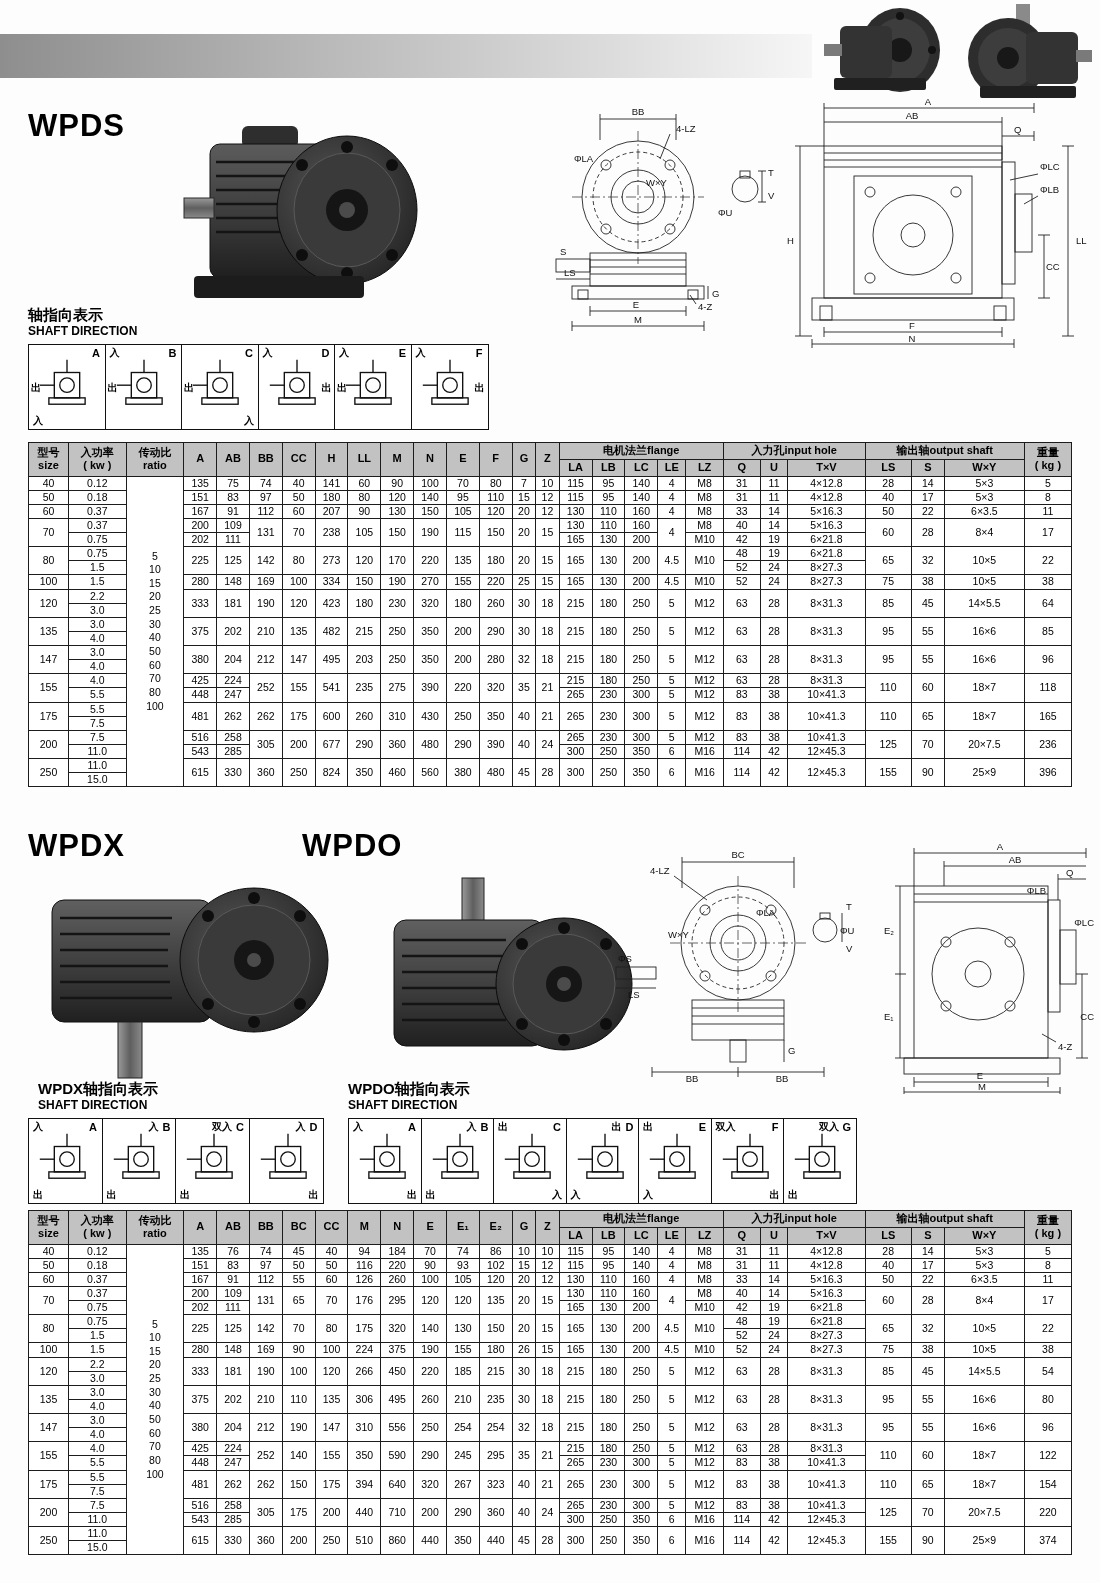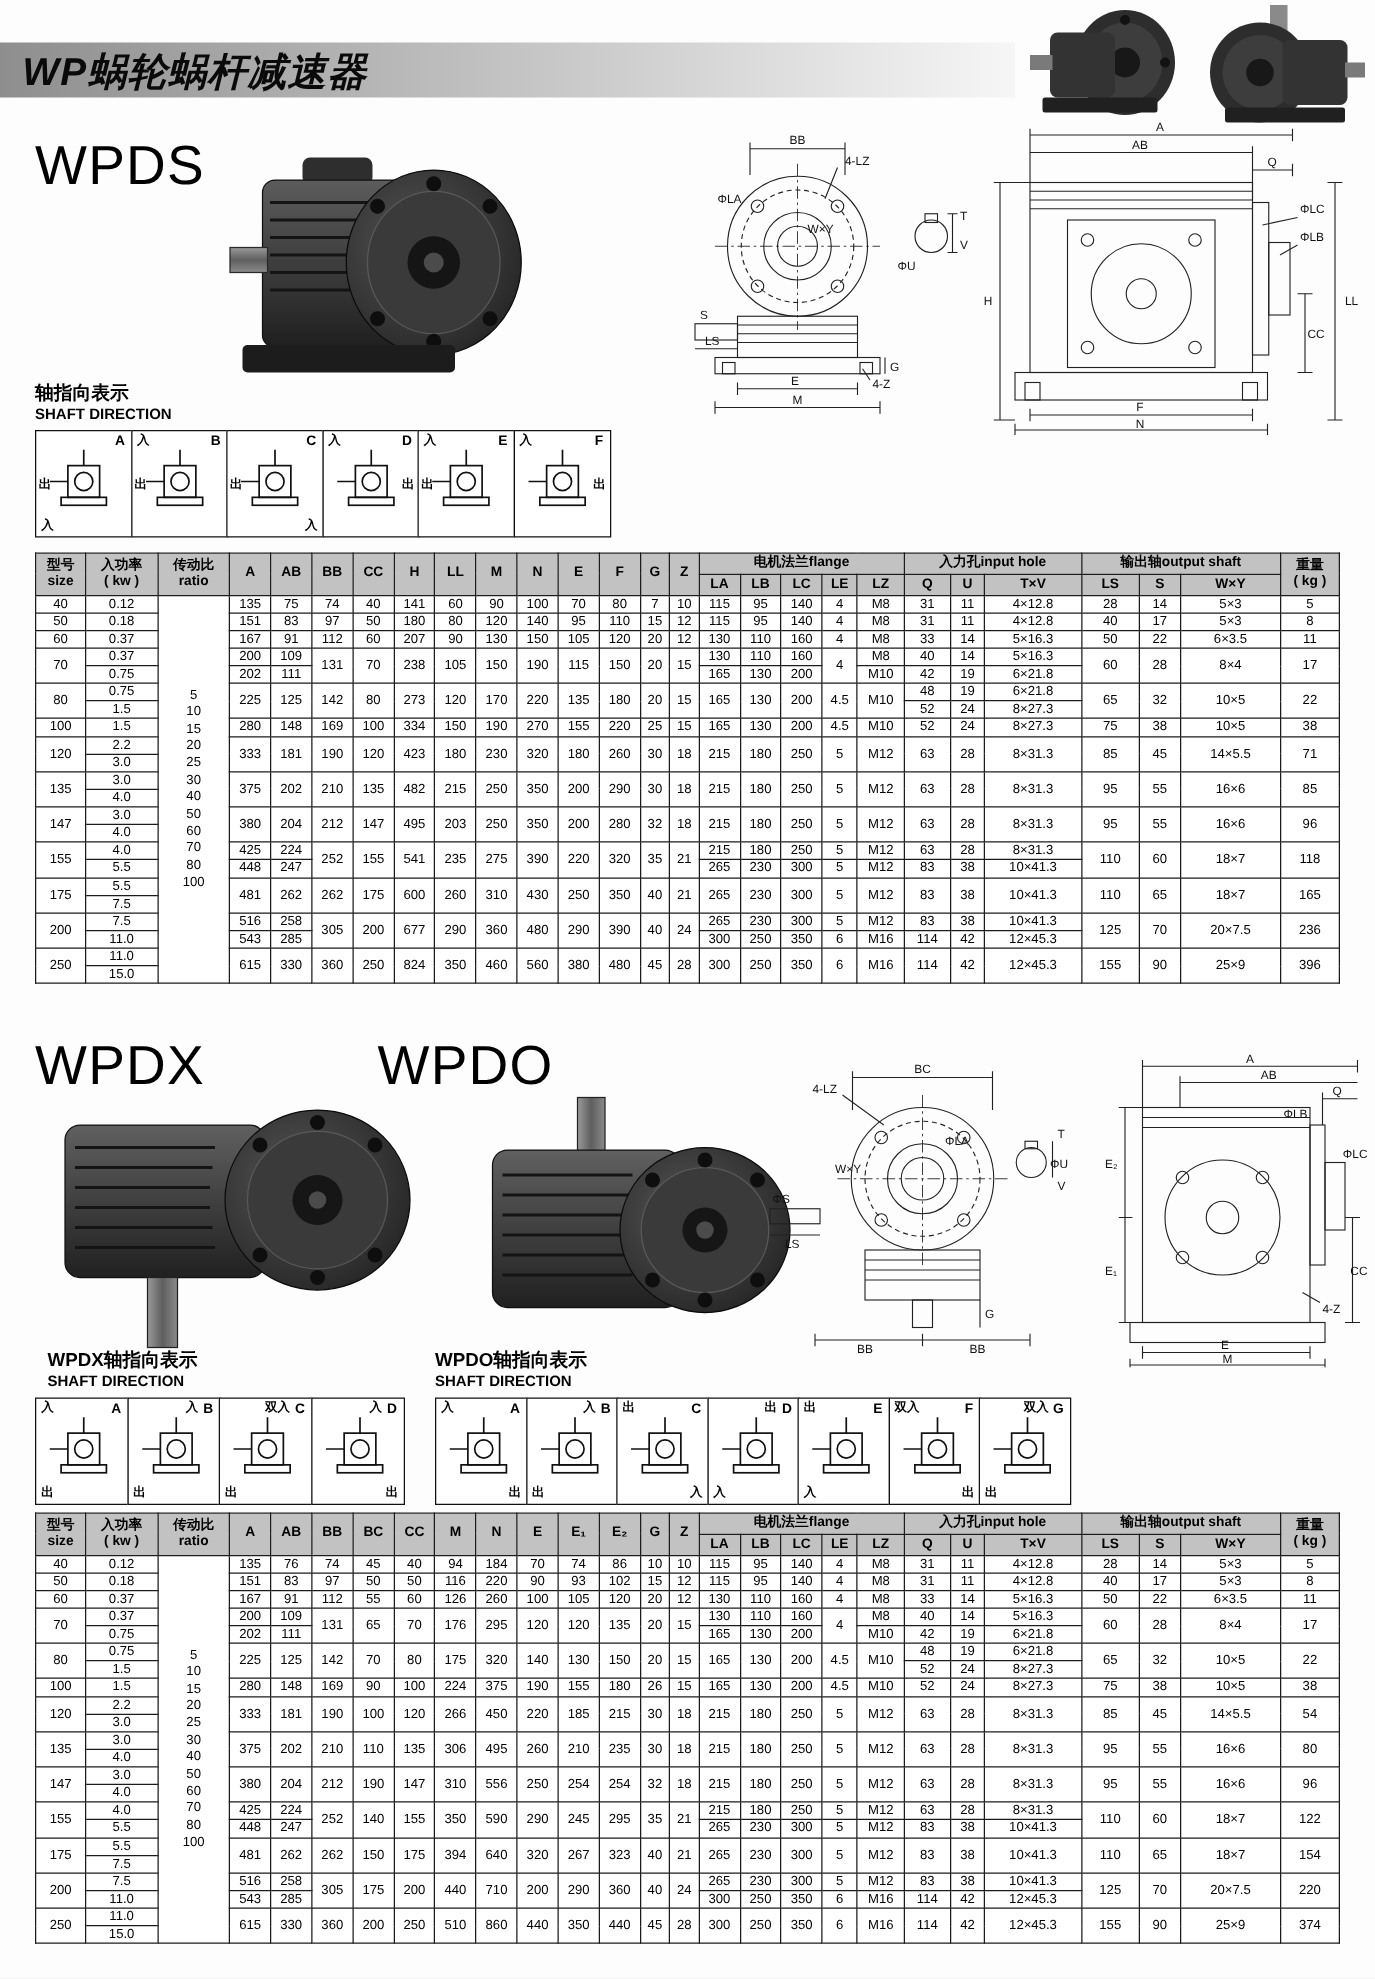--- a/index.html
+++ b/index.html
@@ -5,21 +5,21 @@
   *{margin:0;padding:0;box-sizing:border-box}
   html,body{background:#e9e9e9}
   .page{position:relative;width:1100px;height:1583px;margin:0 auto;background:#fdfdfd;font-family:"Liberation Sans",sans-serif;color:#000;overflow:hidden}
   .abs{position:absolute}
 
   
   .title-band{position:absolute;left:0;top:34px;width:812px;height:44px;
     background:linear-gradient(to right,#8e8e8e 0%,#b9b9b9 40%,#dcdcdc 75%,#f6f6f6 100%)}
   .page-title{position:absolute;left:18px;top:37px;font-size:31px;font-weight:bold;font-style:italic;letter-spacing:1px;color:#0a0a0a}
 
-  .h-big{position:absolute;font-size:44px;font-weight:normal;letter-spacing:1px}
+  .h-big{position:absolute;font-size:31px;font-weight:bold;letter-spacing:1px}
 
   .shaft-label{position:absolute;font-weight:bold;line-height:1.2}
   .shaft-label .cn{font-size:15px}
   .shaft-label .en{font-size:12px}
 
   
   .shaft-strip{position:absolute;display:flex}
   .shaft-cell{position:relative;height:86px;border:1.5px solid #111;background:#fff;margin-left:-1.5px}
   .shaft-cell:first-child{margin-left:0}
   .strip-6 .shaft-cell{width:78px}
@@ -68,21 +68,20 @@
   .strip-wpdx{left:28px;top:1118px}
   .wpdo-shaft-label{left:348px;top:1080px}
   .strip-wpdo{left:348px;top:1118px}
 </style>
 </head>
 <body>
 
 <div class="page">
 
   <div class="title-band"></div>
-  <div class="page-title">WP蜗轮蜗杆减速器</div>
 
   <svg class="abs mini-photo-1" viewBox="0 0 132 98">
     <ellipse cx="78" cy="46" rx="40" ry="42" fill="#2d2d2d"></ellipse>
     <ellipse cx="78" cy="46" rx="30" ry="32" fill="#3d3d3d"></ellipse>
     <circle cx="78" cy="46" r="12" fill="#181818"></circle>
     <circle cx="78" cy="12" r="4" fill="#121212"></circle>
       <circle cx="78" cy="80" r="4" fill="#121212"></circle>
     <circle cx="46" cy="46" r="4" fill="#121212"></circle>
       <circle cx="110" cy="46" r="4" fill="#121212"></circle>
     <rect x="18" y="22" width="52" height="52" rx="6" fill="#333333"></rect>
@@ -603,21 +602,21 @@
           <td rowspan="2">180</td>
           <td rowspan="2">250</td>
           <td rowspan="2">5</td>
           <td rowspan="2">M12</td>
           <td rowspan="2">63</td>
           <td rowspan="2">28</td>
           <td rowspan="2">8×31.3</td>
           <td rowspan="2">85</td>
           <td rowspan="2">45</td>
           <td rowspan="2">14×5.5</td>
-          <td rowspan="2">71</td>
+          <td rowspan="2">64</td>
         </tr>
         <tr>
           <td>3.0</td>
         </tr>
         <tr>
           <td rowspan="2">135</td>
           <td>3.0</td>
           <td rowspan="2">375</td>
           <td rowspan="2">202</td>
           <td rowspan="2">210</td>

